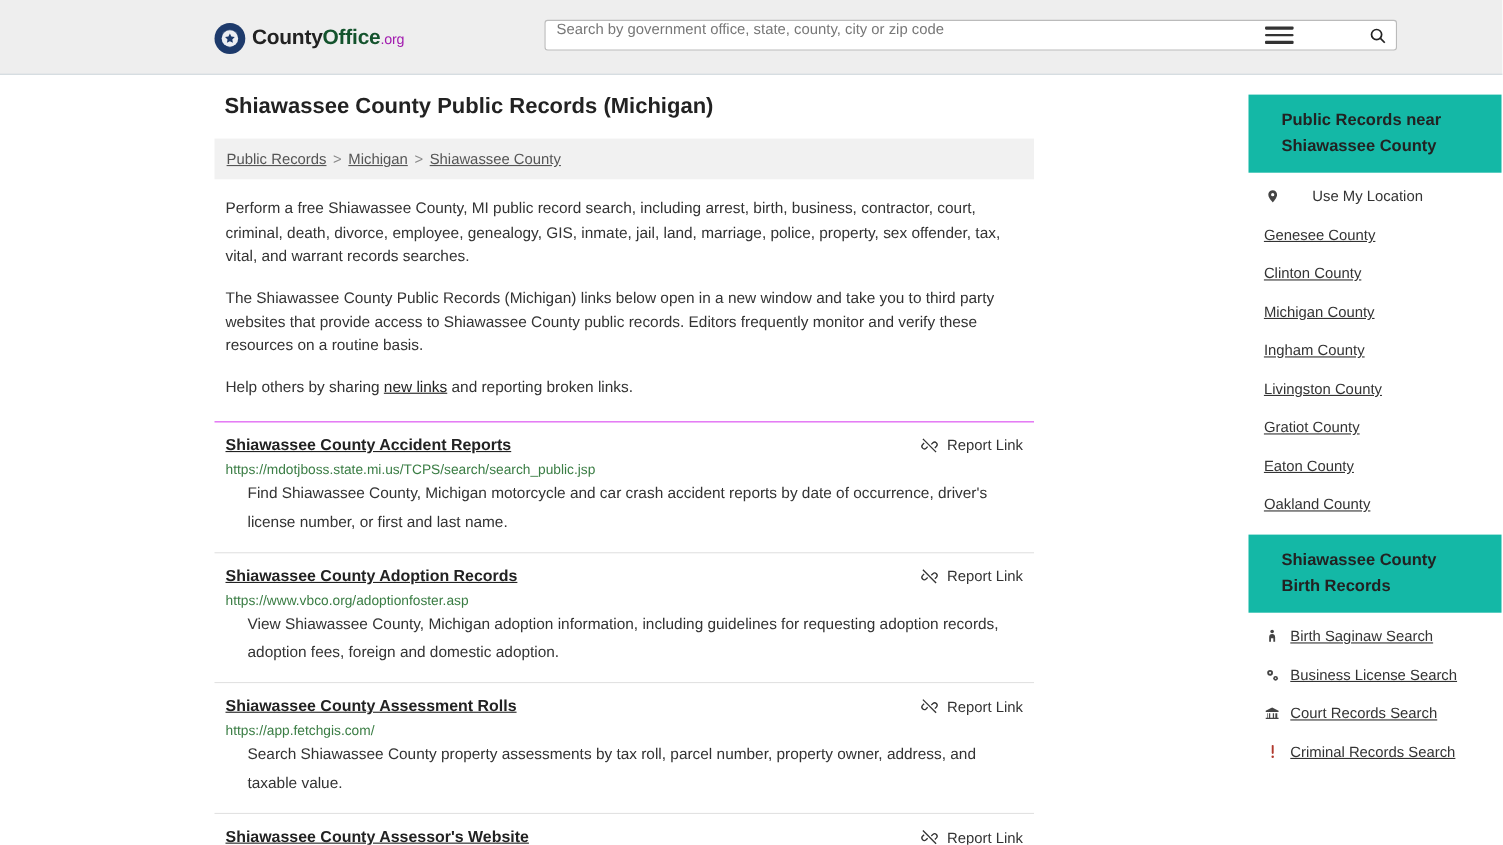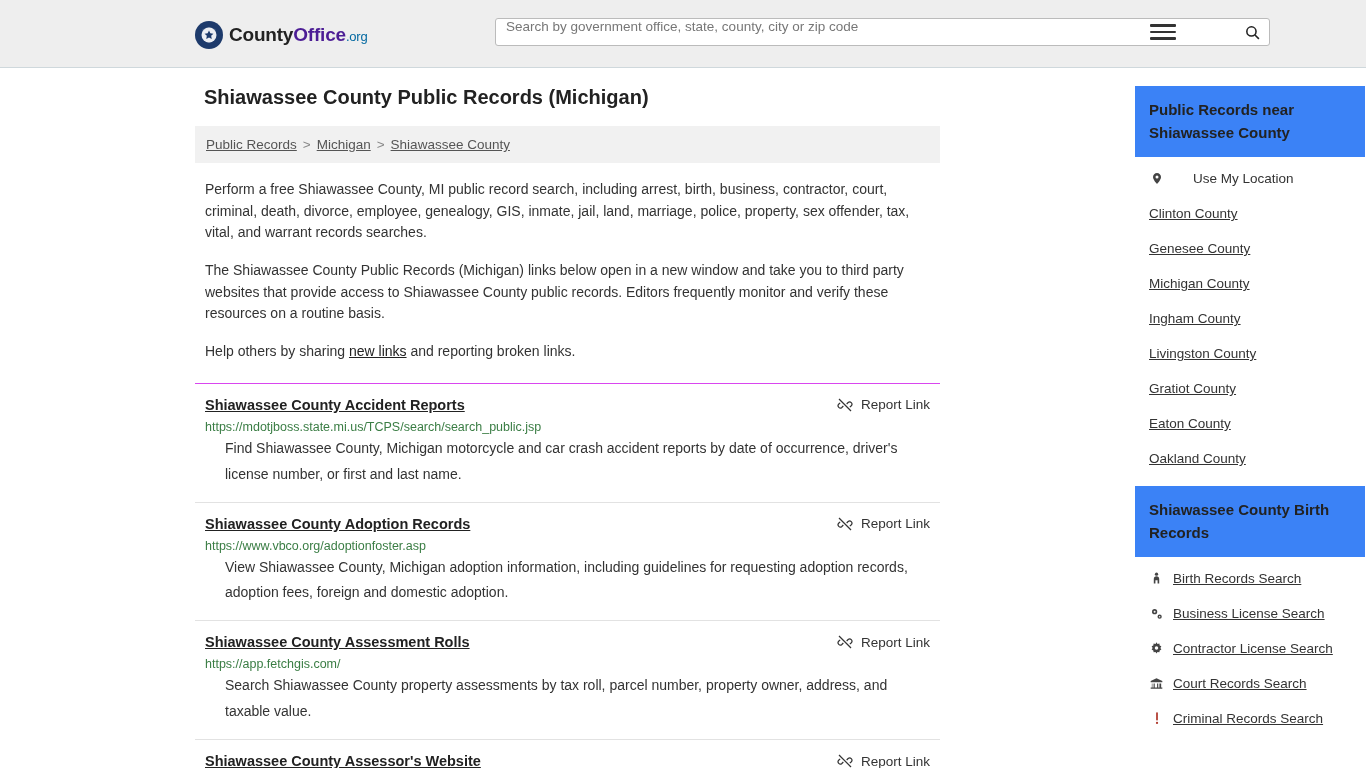--- a/index.html
+++ b/index.html
@@ -31,22 +31,22 @@
   }
   .logo-mark {
     width: 28px; height: 28px;
     border-radius: 50%;
     background: #1d3a6b;
     display: flex; align-items: center; justify-content: center;
     color: #fff;
   }
   .logo-text { font-size: 19px; font-weight: bold; color: #222; letter-spacing: -0.2px;}
   .logo-text .county { color: #222; text-align: right; }
-  .logo-text .office { color: #4c1d95; text-align: center; }
-  .logo-text .org { font-size: 13px; font-weight: normal; color: #0369a1; }
+  .logo-text .office { color: #14532d; text-align: center; }
+  .logo-text .org { font-size: 13px; font-weight: normal; color: #a21caf; }
   .searchbar {
     position: absolute;
     left: 495px; top: 18px;
     width: 775px; height: 28px;
     background: #ffffff;
     border: 1px solid #bbbbbb;
     border-radius: 3px;
     display: flex;
     align-items: flex-start;
   }
@@ -158,22 +158,22 @@
     cursor: pointer;
   }
 
   
   .sidebar {
     width: 230px;
     margin-left: 195px;
     padding-top: 18px;
   }
   .side-card-head {
-    background: #3b82f6;
-    padding: 13px 14px;
+    background: #14b8a6;
+    padding: 13px 30px;
     font-size: 15px;
     font-weight: bold;
     color: #222;
     line-height: 1.5;
   }
   .side-list { padding: 4px 0 0 0; }
   .side-item {
     display: flex;
     align-items: center;
     gap: 9px;
@@ -327,24 +327,24 @@
       <div class="side-item plain">
         <span class="side-ico">
           <svg width="12" height="15" viewBox="0 0 24 24" fill="#444">
             <path d="M12 1C7.6 1 4 4.6 4 9c0 6 8 14 8 14s8-8 8-14c0-4.4-3.6-8-8-8zm0 11a3 3 0 110-6 3 3 0 010 6z"></path>
           </svg>
         </span>
         <span class="label">Use My Location</span>
       </div>
 
       <div class="side-item">
+        <span class="label">Genesee County</span>
+      </div>
+      <div class="side-item">
         <span class="label">Clinton County</span>
-      </div>
-      <div class="side-item">
-        <span class="label">Genesee County</span>
       </div>
       <div class="side-item">
         <span class="label">Michigan County</span>
       </div>
       <div class="side-item">
         <span class="label">Ingham County</span>
       </div>
       <div class="side-item">
         <span class="label">Livingston County</span>
       </div>
@@ -365,44 +365,35 @@
 
     <div class="side-list">
 
       <div class="side-item">
         <span class="side-ico">
           <svg width="13" height="15" viewBox="0 0 24 24" fill="#444">
             <circle cx="12" cy="4" r="3"></circle>
               <path d="M12 8c-3 0-5 2-5 5v8h3v-6h4v6h3v-8c0-3-2-5-5-5z"></path>
           </svg>
         </span>
-        <span class="label">Birth Records Search</span>
+        <span class="label">Birth Saginaw Search</span>
       </div>
 
       <div class="side-item">
         <span class="side-ico">
           <svg width="15" height="15" viewBox="0 0 24 24" fill="#444">
             <circle cx="9" cy="9" r="4.2"></circle>
               <circle cx="9" cy="9" r="1.6" fill="#f1f1f1"></circle>
             <circle cx="17" cy="17" r="3.4"></circle>
               <circle cx="17" cy="17" r="1.2" fill="#f1f1f1"></circle>
           </svg>
         </span>
         <span class="label">Business License Search</span>
       </div>
 
-      <div class="side-item">
-        <span class="side-ico">
-          <svg width="15" height="15" viewBox="0 0 24 24" fill="#444">
-            <path d="M12 2l1.6 2.6 3-.6.5 3 2.7 1.4-1.6 2.6 1.6 2.6L17.1 15l-.5 3-3-.6L12 20l-1.6-2.6-3 .6-.5-3-2.7-1.4L5.8 11 4.2 8.4 6.9 7l.5-3 3 .6L12 2z"></path>
-            <circle cx="12" cy="11" r="2.8" fill="#ffffff"></circle>
-          </svg>
-        </span>
-        <span class="label">Contractor License Search</span>
-      </div>
 
       <div class="side-item">
         <span class="side-ico">
           <svg width="15" height="14" viewBox="0 0 24 24" fill="#444">
             <path d="M12 2L2 7v2h20V7L12 2zM4 11v7H2v2h20v-2h-2v-7h-3v7h-2v-7h-2v7H9v-7H7v7H5v-7H4z"></path>
           </svg>
         </span>
         <span class="label">Court Records Search</span>
       </div>
 

